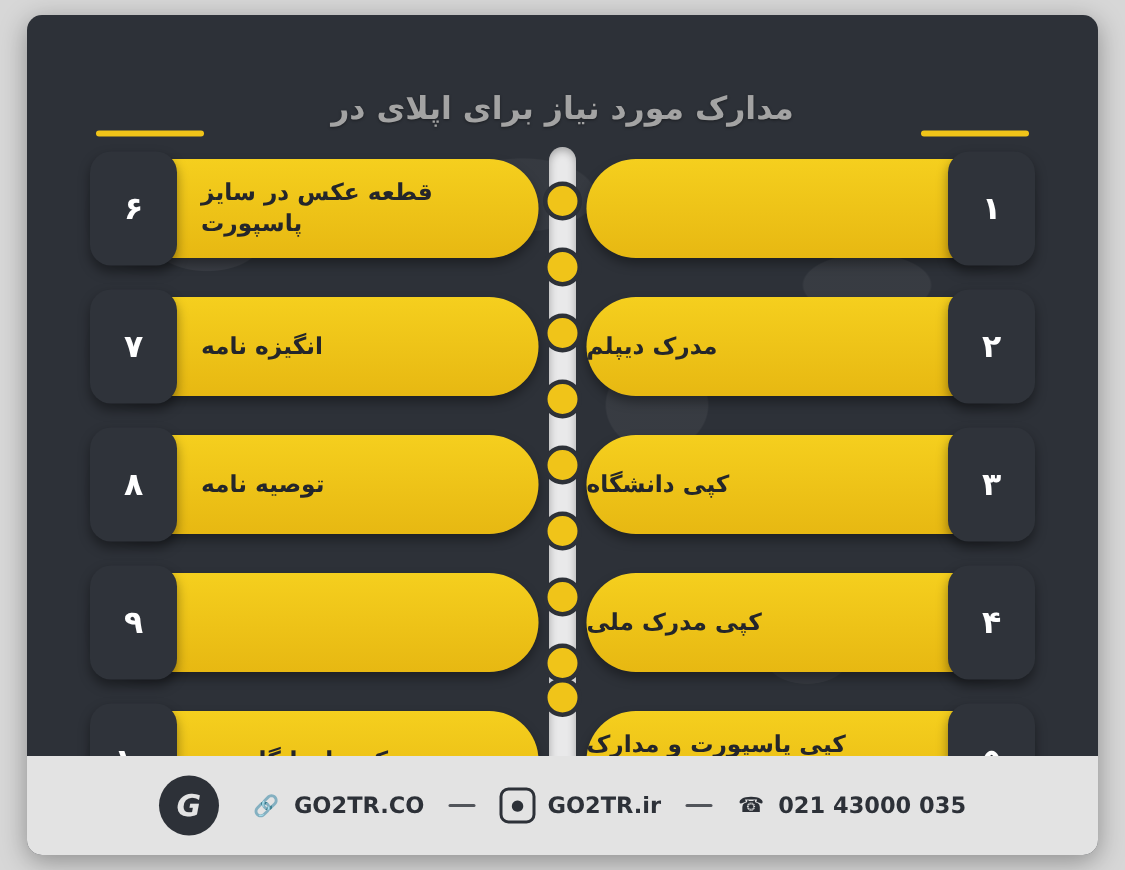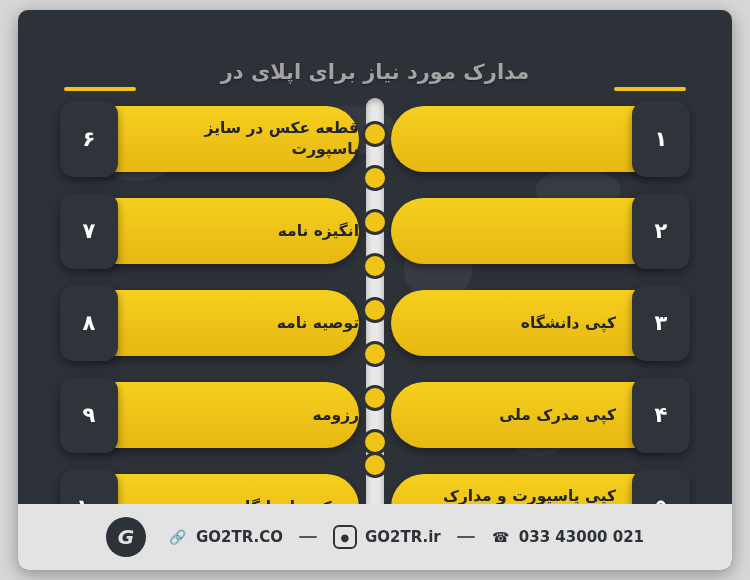--- a/index.html
+++ b/index.html
@@ -74,21 +74,21 @@
     position:absolute;top:0;height:66px;
     background:linear-gradient(180deg,#f5cf1e 0%,#e7b812 100%);
     border-radius:33px;
     box-shadow:0 4px 7px rgba(0,0,0,.35);
     display:flex;align-items:center;
   }
   .pill.right{right:46px;width:295px;justify-content:flex-start;padding-right:70px;box-sizing:border-box;}
   .pill.left{left:46px;width:295px;justify-content:flex-end;padding-left:70px;box-sizing:border-box;}
   .label{
     color:#24262b;font-size:15.5px;font-weight:bold;line-height:1.35;
-    text-align:right;width:100%;
+    text-align:left;width:100%;
   }
   .num{
     position:absolute;top:-5px;width:58px;height:76px;
     background:#2f333a;border-radius:14px;
     display:flex;align-items:center;justify-content:center;
     color:#ffffff;font-size:21px;font-weight:bold;
     box-shadow:0 4px 8px rgba(0,0,0,.4);
   }
   .pill.right .num{right:-4px;}
   .pill.left  .num{left:-4px;}
@@ -148,20 +148,21 @@
           <div class="num">۱</div>
         </div>
         <div class="pill left">
           <div class="label">قطعه عکس در سایز پاسپورت</div>
           <div class="num">۶</div>
         </div>
       </div>
 
       <div class="row">
         <div class="pill right">
+          <div class="label">مدرک دیپلم</div>
           <div class="num">۲</div>
         </div>
         <div class="pill left">
           <div class="label">انگیزه نامه</div>
           <div class="num">۷</div>
         </div>
       </div>
 
       <div class="row">
         <div class="pill right">
@@ -173,21 +174,20 @@
           <div class="num">۸</div>
         </div>
       </div>
 
       <div class="row">
         <div class="pill right">
           <div class="label">کپی مدرک ملی</div>
           <div class="num">۴</div>
         </div>
         <div class="pill left">
-          <div class="label">رزومه</div>
           <div class="num">۹</div>
         </div>
       </div>
 
       <div class="row">
         <div class="pill right">
           <div class="label">کپی پاسپورت و مدارک اقامتی</div>
           <div class="num">۵</div>
         </div>
         <div class="pill left">
@@ -205,18 +205,18 @@
         <span>GO2TR.CO</span>
       </div>
       <div class="sep"></div>
       <div class="fitem">
         <span class="ficon box">●</span>
         <span>GO2TR.ir</span>
       </div>
       <div class="sep"></div>
       <div class="fitem">
         <span class="ficon">☎</span>
-        <span>033 43000 021</span>
+        <span>021 43000 035</span>
       </div>
     </div>
 
   </div>
 </div>
 
 </body></html>

